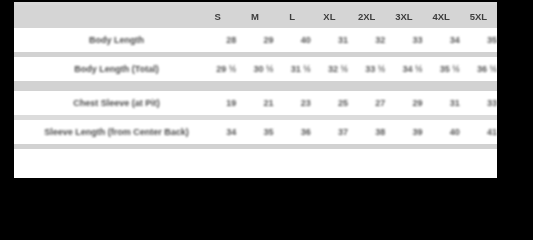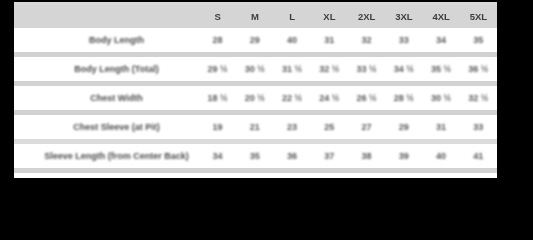--- a/index.html
+++ b/index.html
@@ -72,21 +72,21 @@
   }
 
   table.size-chart tbody tr.data-row {
     background: #ffffff;
   }
   table.size-chart tbody tr.data-row td {
     height: 24px;
     font-size: 9px;
     font-weight: bold;
     color: #555555;
-    text-align: center;
+    text-align: right;
     padding: 0;
     vertical-align: middle;
     filter: blur(0.85px);
   }
   table.size-chart tbody tr.data-row td.row-label {
     text-align: center;
     padding-left: 20px;
     color: #4a4a4a;
     white-space: nowrap;
   }
@@ -151,31 +151,20 @@
         <td>32 ½</td>
         <td>33 ½</td>
         <td>34 ½</td>
         <td>35 ½</td>
         <td>36 ½</td>
       </tr>
       <tr class="sep-row">
         <td colspan="9"></td>
       </tr>
 
-      <tr class="data-row">
-        <td class="row-label">Chest Width</td>
-        <td>18 ½</td>
-        <td>20 ½</td>
-        <td>22 ½</td>
-        <td>24 ½</td>
-        <td>26 ½</td>
-        <td>28 ½</td>
-        <td>30 ½</td>
-        <td>32 ½</td>
-      </tr>
       <tr class="sep-row">
         <td colspan="9"></td>
       </tr>
 
       <tr class="data-row">
         <td class="row-label">Chest Sleeve (at Pit)</td>
         <td>19</td>
         <td>21</td>
         <td>23</td>
         <td>25</td>

